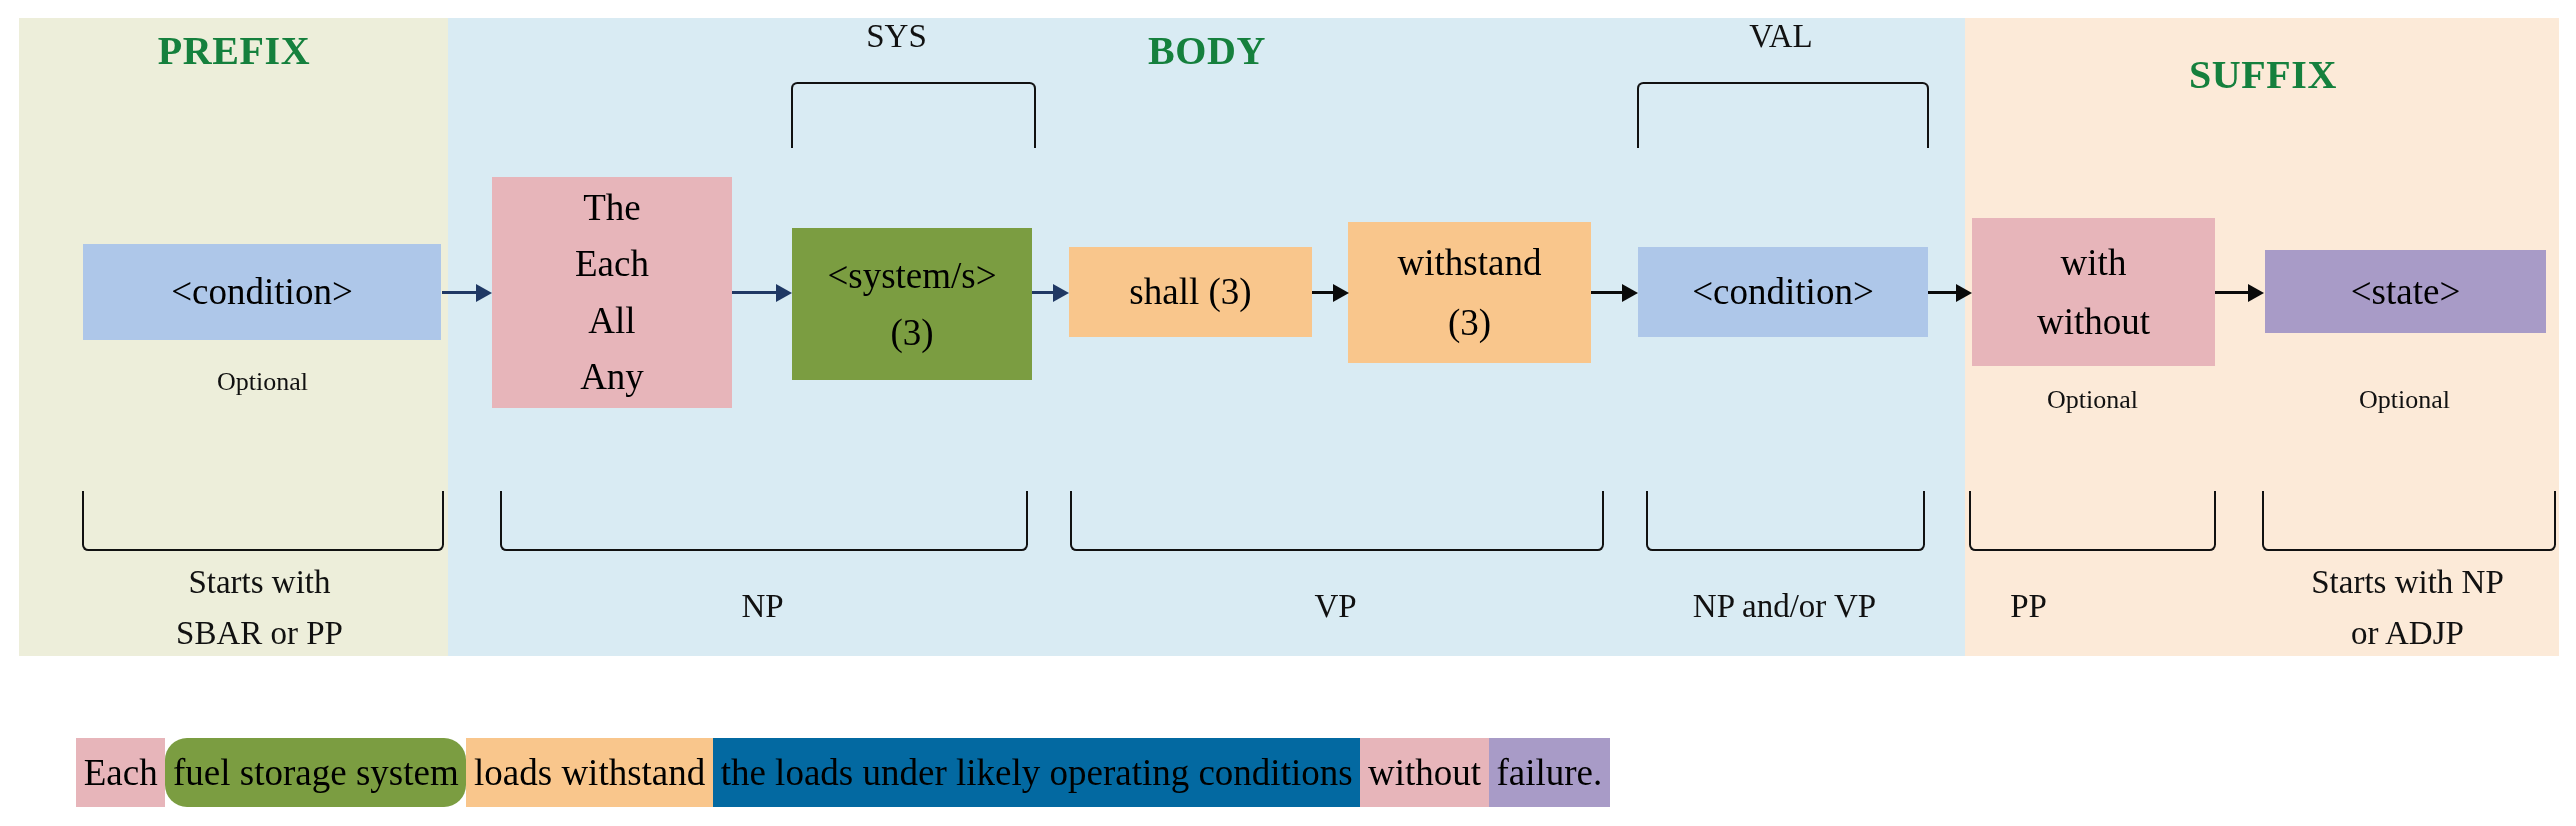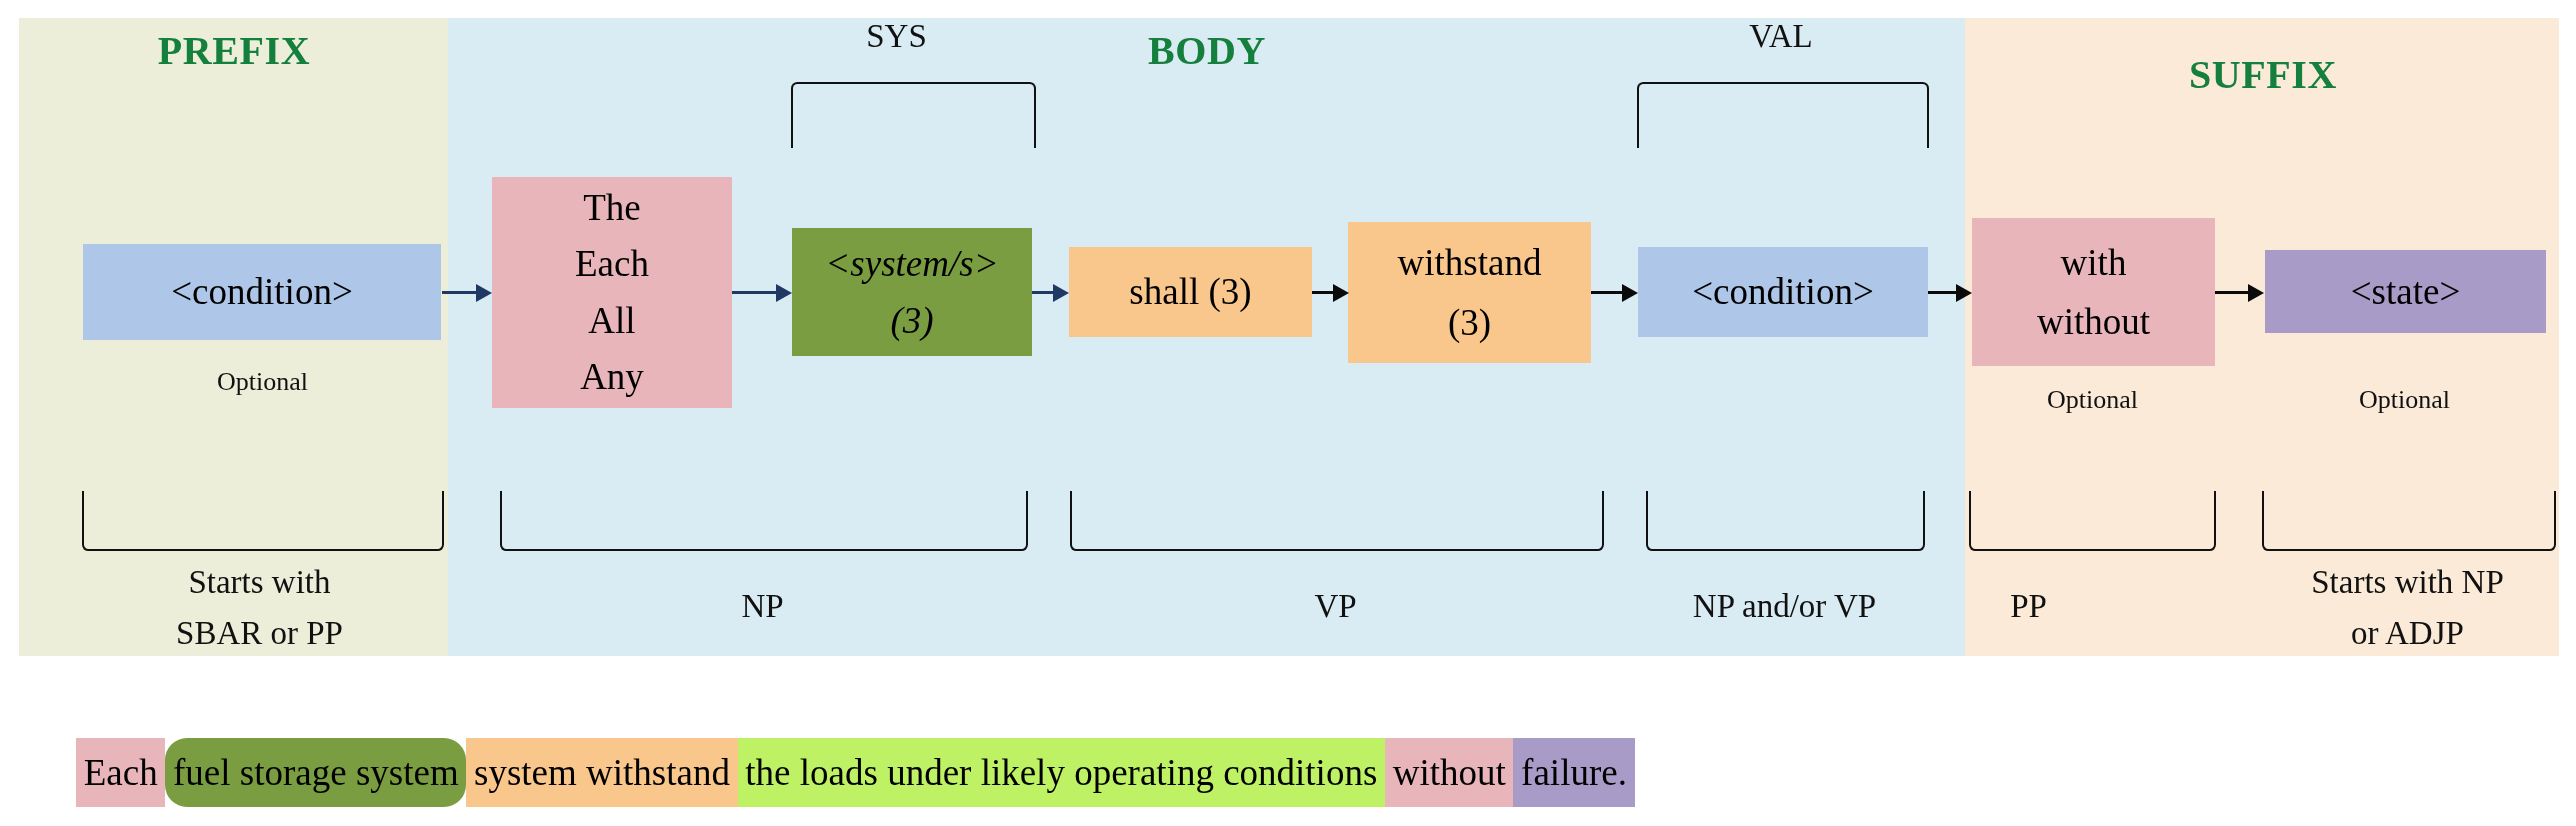--- a/index.html
+++ b/index.html
@@ -37,21 +37,21 @@
        align-items:center;text-align:center;font-size:37px;line-height:1.5;}
   .bx-line{display:block;}
   .box-blue{background:#aec7e9;}
   .box-pink{background:#e7b5ba;}
   .box-green{background:#7b9d41;}
   .box-orange{background:#f9c68c;}
   .box-purple{background:#a89bc7;}
 
   .box-condition1{left:83px;top:244px;width:358px;height:96px;}
   .box-determiner{left:492px;top:177px;width:240px;height:231px;line-height:1.52;}
-  .box-system{left:792px;top:228px;width:240px;height:128px;line-height:1.55;font-style:italic;}
+  .box-system{left:792px;top:228px;width:240px;height:152px;line-height:1.55;}
   .box-shall{left:1069px;top:247px;width:243px;height:90px;}
   .box-withstand{left:1348px;top:222px;width:243px;height:141px;line-height:1.6;}
   .box-condition2{left:1638px;top:247px;width:290px;height:90px;}
   .box-preposition{left:1972px;top:218px;width:243px;height:148px;line-height:1.6;}
   .box-state{left:2265px;top:250px;width:281px;height:83px;}
 
   
   .optional{position:absolute;width:205px;text-align:center;font-size:26px;color:#111;}
   .opt-condition1{left:160px;top:367px;}
   .opt-preposition{left:1990px;top:385px;}
@@ -93,21 +93,21 @@
   .bl-5{left:1836px;width:385px;top:581px;}
   .bl-6{left:2215px;width:385px;top:557px;}
 
   
   .sentence{position:absolute;left:76px;top:738px;height:69px;display:flex;
             font-size:37px;white-space:nowrap;}
   .seg{display:flex;align-items:center;padding:0 7.7px;}
   .seg-pink{background:#e7b5ba;}
   .seg-green{background:#7b9d41;border-radius:22px;}
   .seg-orange{background:#f9c68c;}
-  .seg-blue{background:#bef264;}
+  .seg-blue{background:#0369a1;}
   .seg-purple{background:#a89bc7;}
 </style>
 </head>
 <body>
 
 <div class="canvas">
 
   <div class="band band-prefix"></div>
   <div class="band band-body"></div>
   <div class="band band-suffix"></div>
@@ -208,20 +208,20 @@
   <div class="blabel bl-4">NP and/or VP</div>
   <div class="blabel bl-5">PP</div>
   <div class="blabel bl-6">
     <div>Starts with NP</div>
     <div>or ADJP</div>
   </div>
 
   <div class="sentence">
     <span class="seg seg-pink">Each</span>
     <span class="seg seg-green">fuel storage system</span>
-    <span class="seg seg-orange">system withstand</span>
+    <span class="seg seg-orange">loads withstand</span>
     <span class="seg seg-blue">the loads under likely operating conditions</span>
     <span class="seg seg-pink">without</span>
     <span class="seg seg-purple">failure.</span>
   </div>
 
 </div>
 
 
 </body></html>

